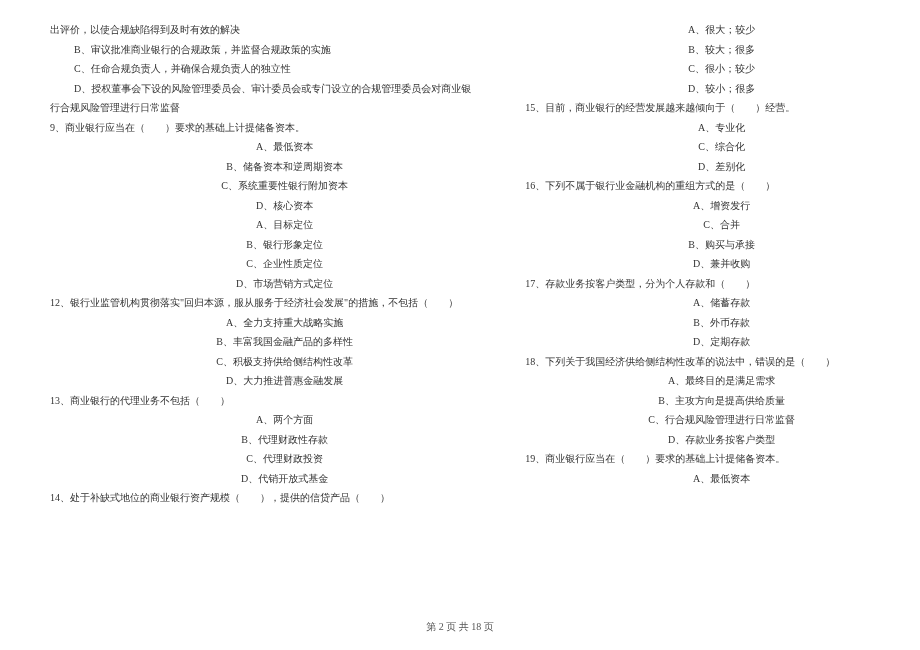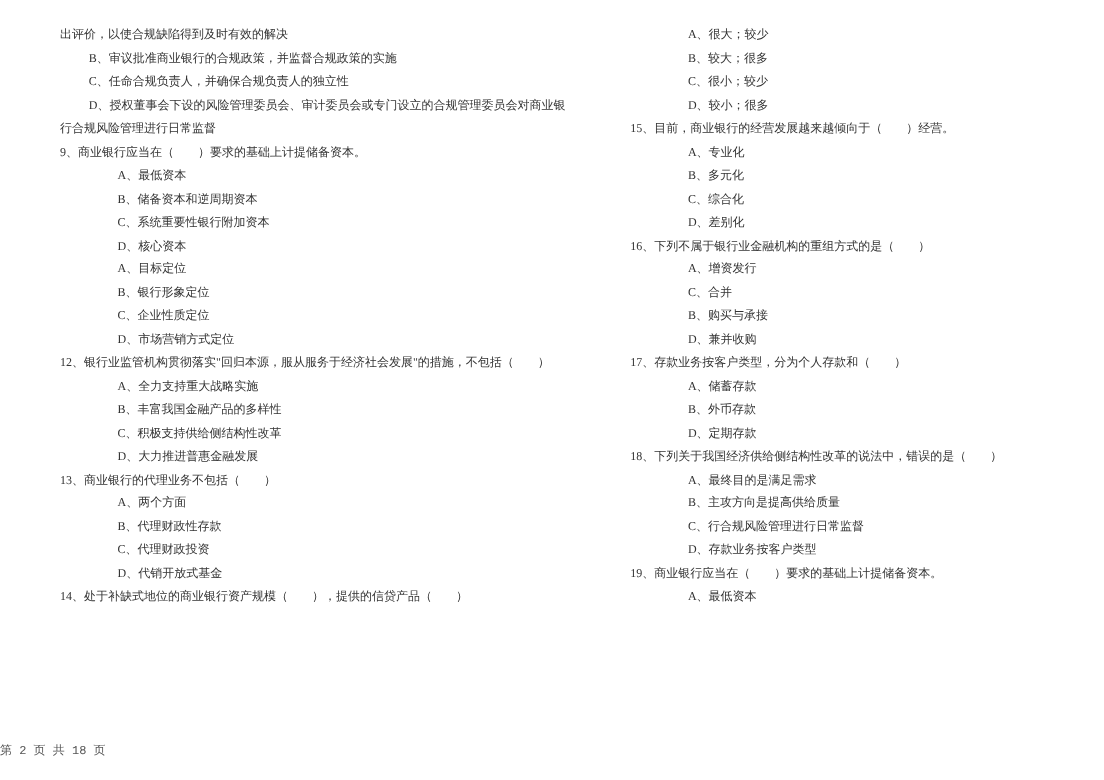--- a/index.html
+++ b/index.html
@@ -16,29 +16,29 @@
     }
     .container {
       display: flex;
       gap: 54px;
     }
     .column {
       flex: 1;
     }
     .line { white-space: nowrap; }
     .indent-1 { padding-left: 24px; }
-    .indent-2 { padding-left: 48px; }
+    .indent-2 { padding-left: 48px; text-align: center; }
     .footer {
       position: absolute;
       bottom: 14px;
       left: 0;
       right: 0;
+      text-align: center;
       font-size: 10px;
       color: #555;
-      font-family: Liberation Mono, monospace;
     }
   </style>
 </head>
 <body>
 
 <div class="container">
   <div class="column">
     <div class="line">出评价，以使合规缺陷得到及时有效的解决</div>
     <div class="line indent-1">B、审议批准商业银行的合规政策，并监督合规政策的实施</div>
     <div class="line indent-1">C、任命合规负责人，并确保合规负责人的独立性</div>
@@ -66,21 +66,20 @@
     <div class="line">14、处于补缺式地位的商业银行资产规模（　　），提供的信贷产品（　　）</div>
   </div>
 
   <div class="column">
     <div class="line indent-2">A、很大；较少</div>
     <div class="line indent-2">B、较大；很多</div>
     <div class="line indent-2">C、很小；较少</div>
     <div class="line indent-2">D、较小；很多</div>
     <div class="line">15、目前，商业银行的经营发展越来越倾向于（　　）经营。</div>
     <div class="line indent-2">A、专业化</div>
-    <div class="line indent-2">B、多元化</div>
     <div class="line indent-2">C、综合化</div>
     <div class="line indent-2">D、差别化</div>
     <div class="line">16、下列不属于银行业金融机构的重组方式的是（　　）</div>
     <div class="line indent-2">A、增资发行</div>
     <div class="line indent-2">C、合并</div>
     <div class="line indent-2">B、购买与承接</div>
     <div class="line indent-2">D、兼并收购</div>
     <div class="line">17、存款业务按客户类型，分为个人存款和（　　）</div>
     <div class="line indent-2">A、储蓄存款</div>
     <div class="line indent-2">B、外币存款</div>

